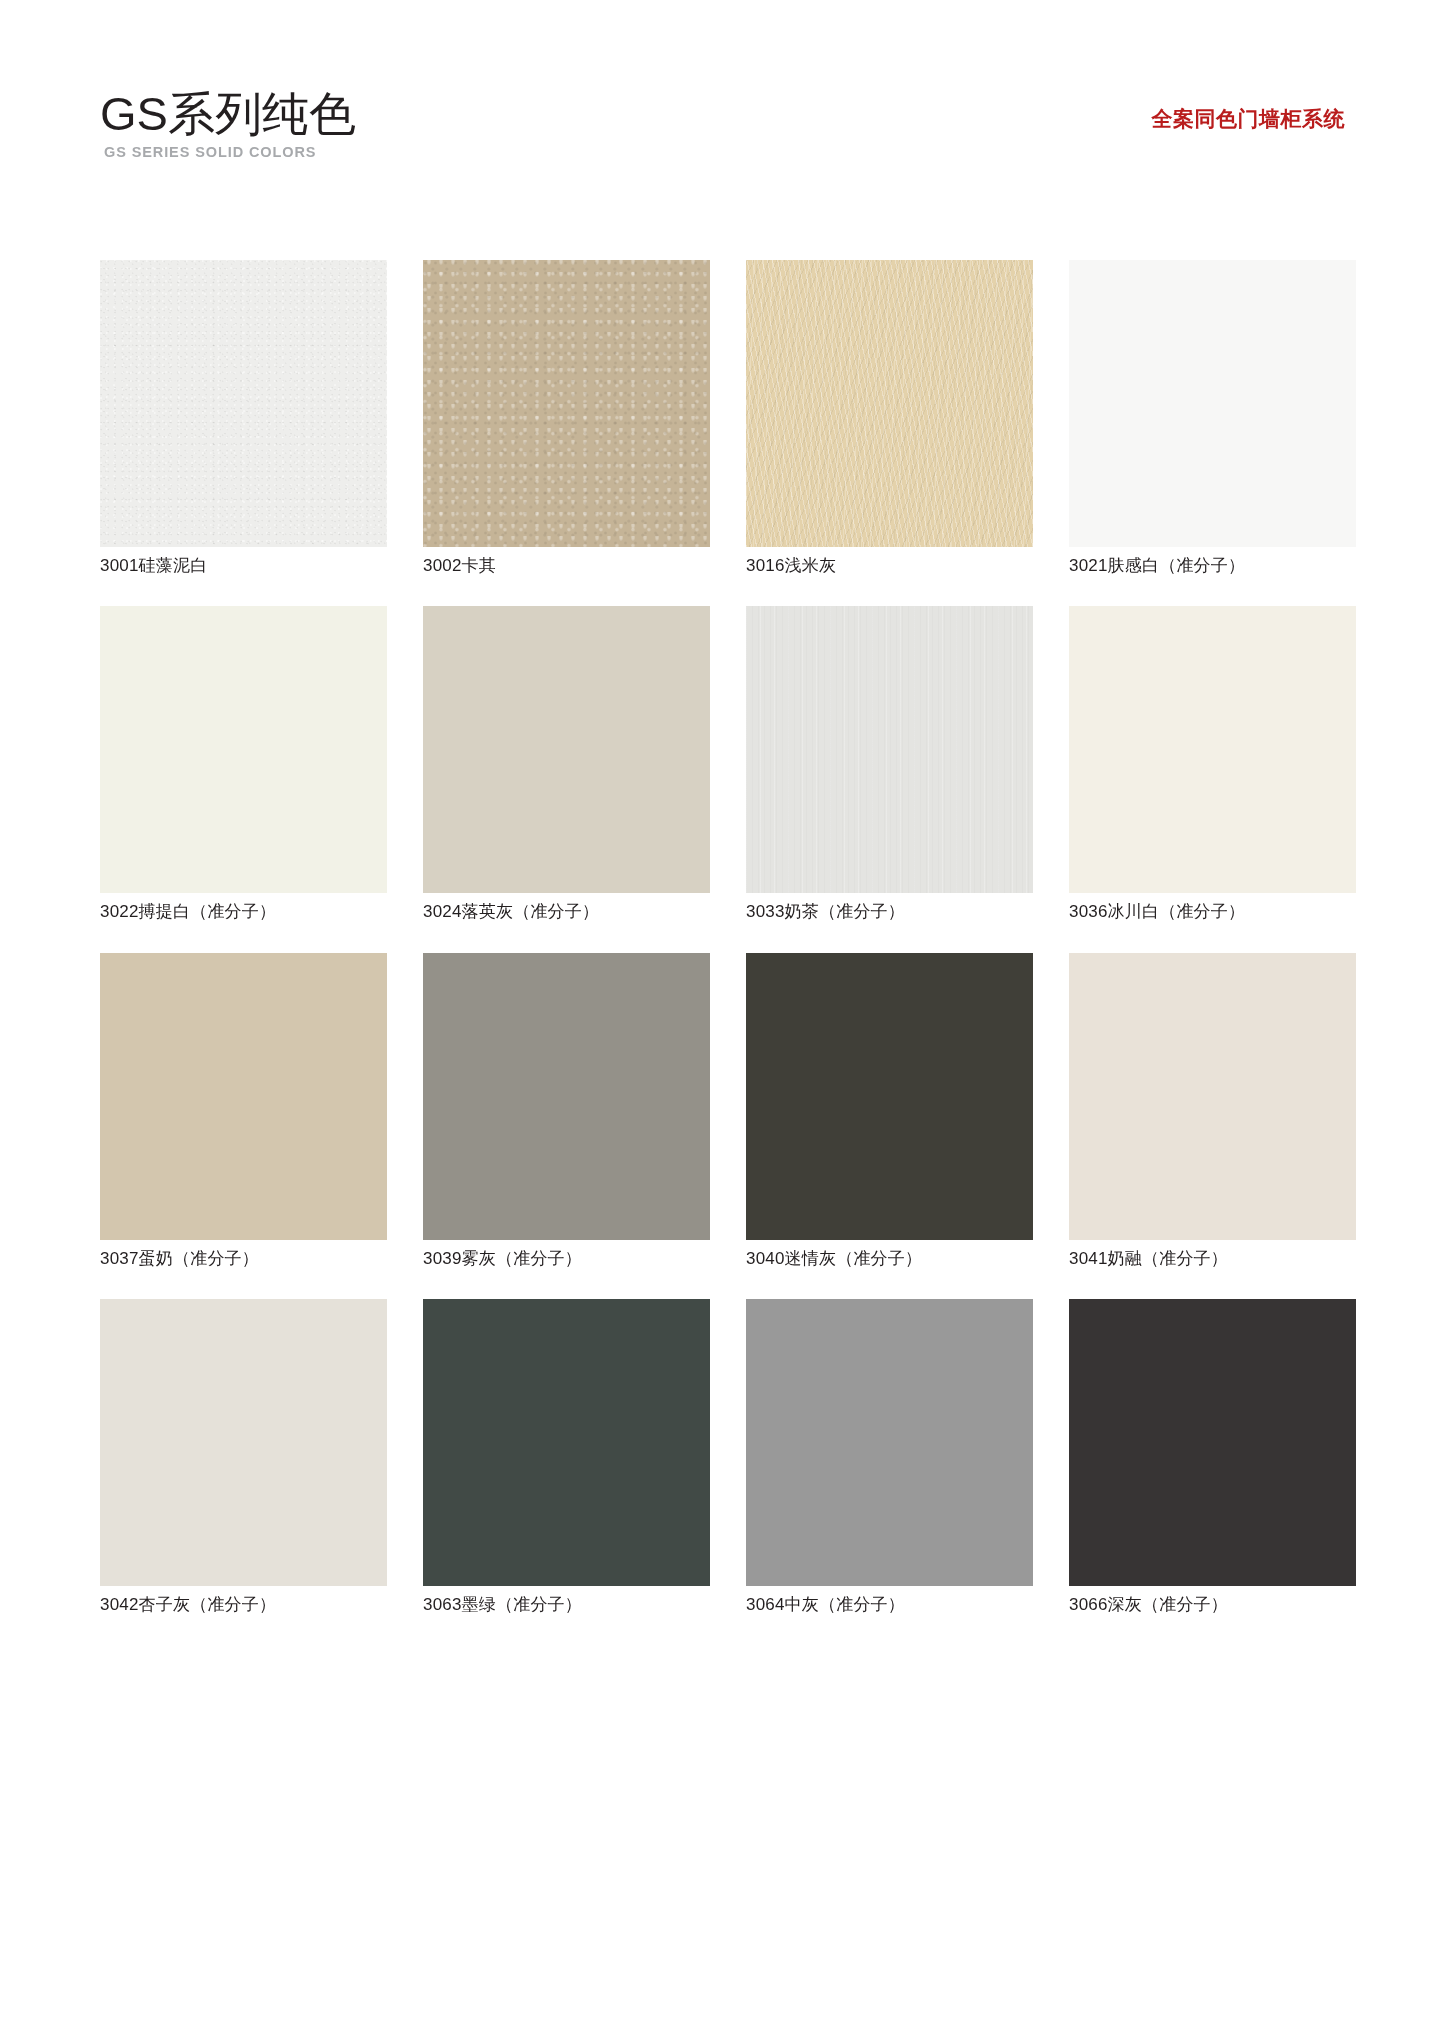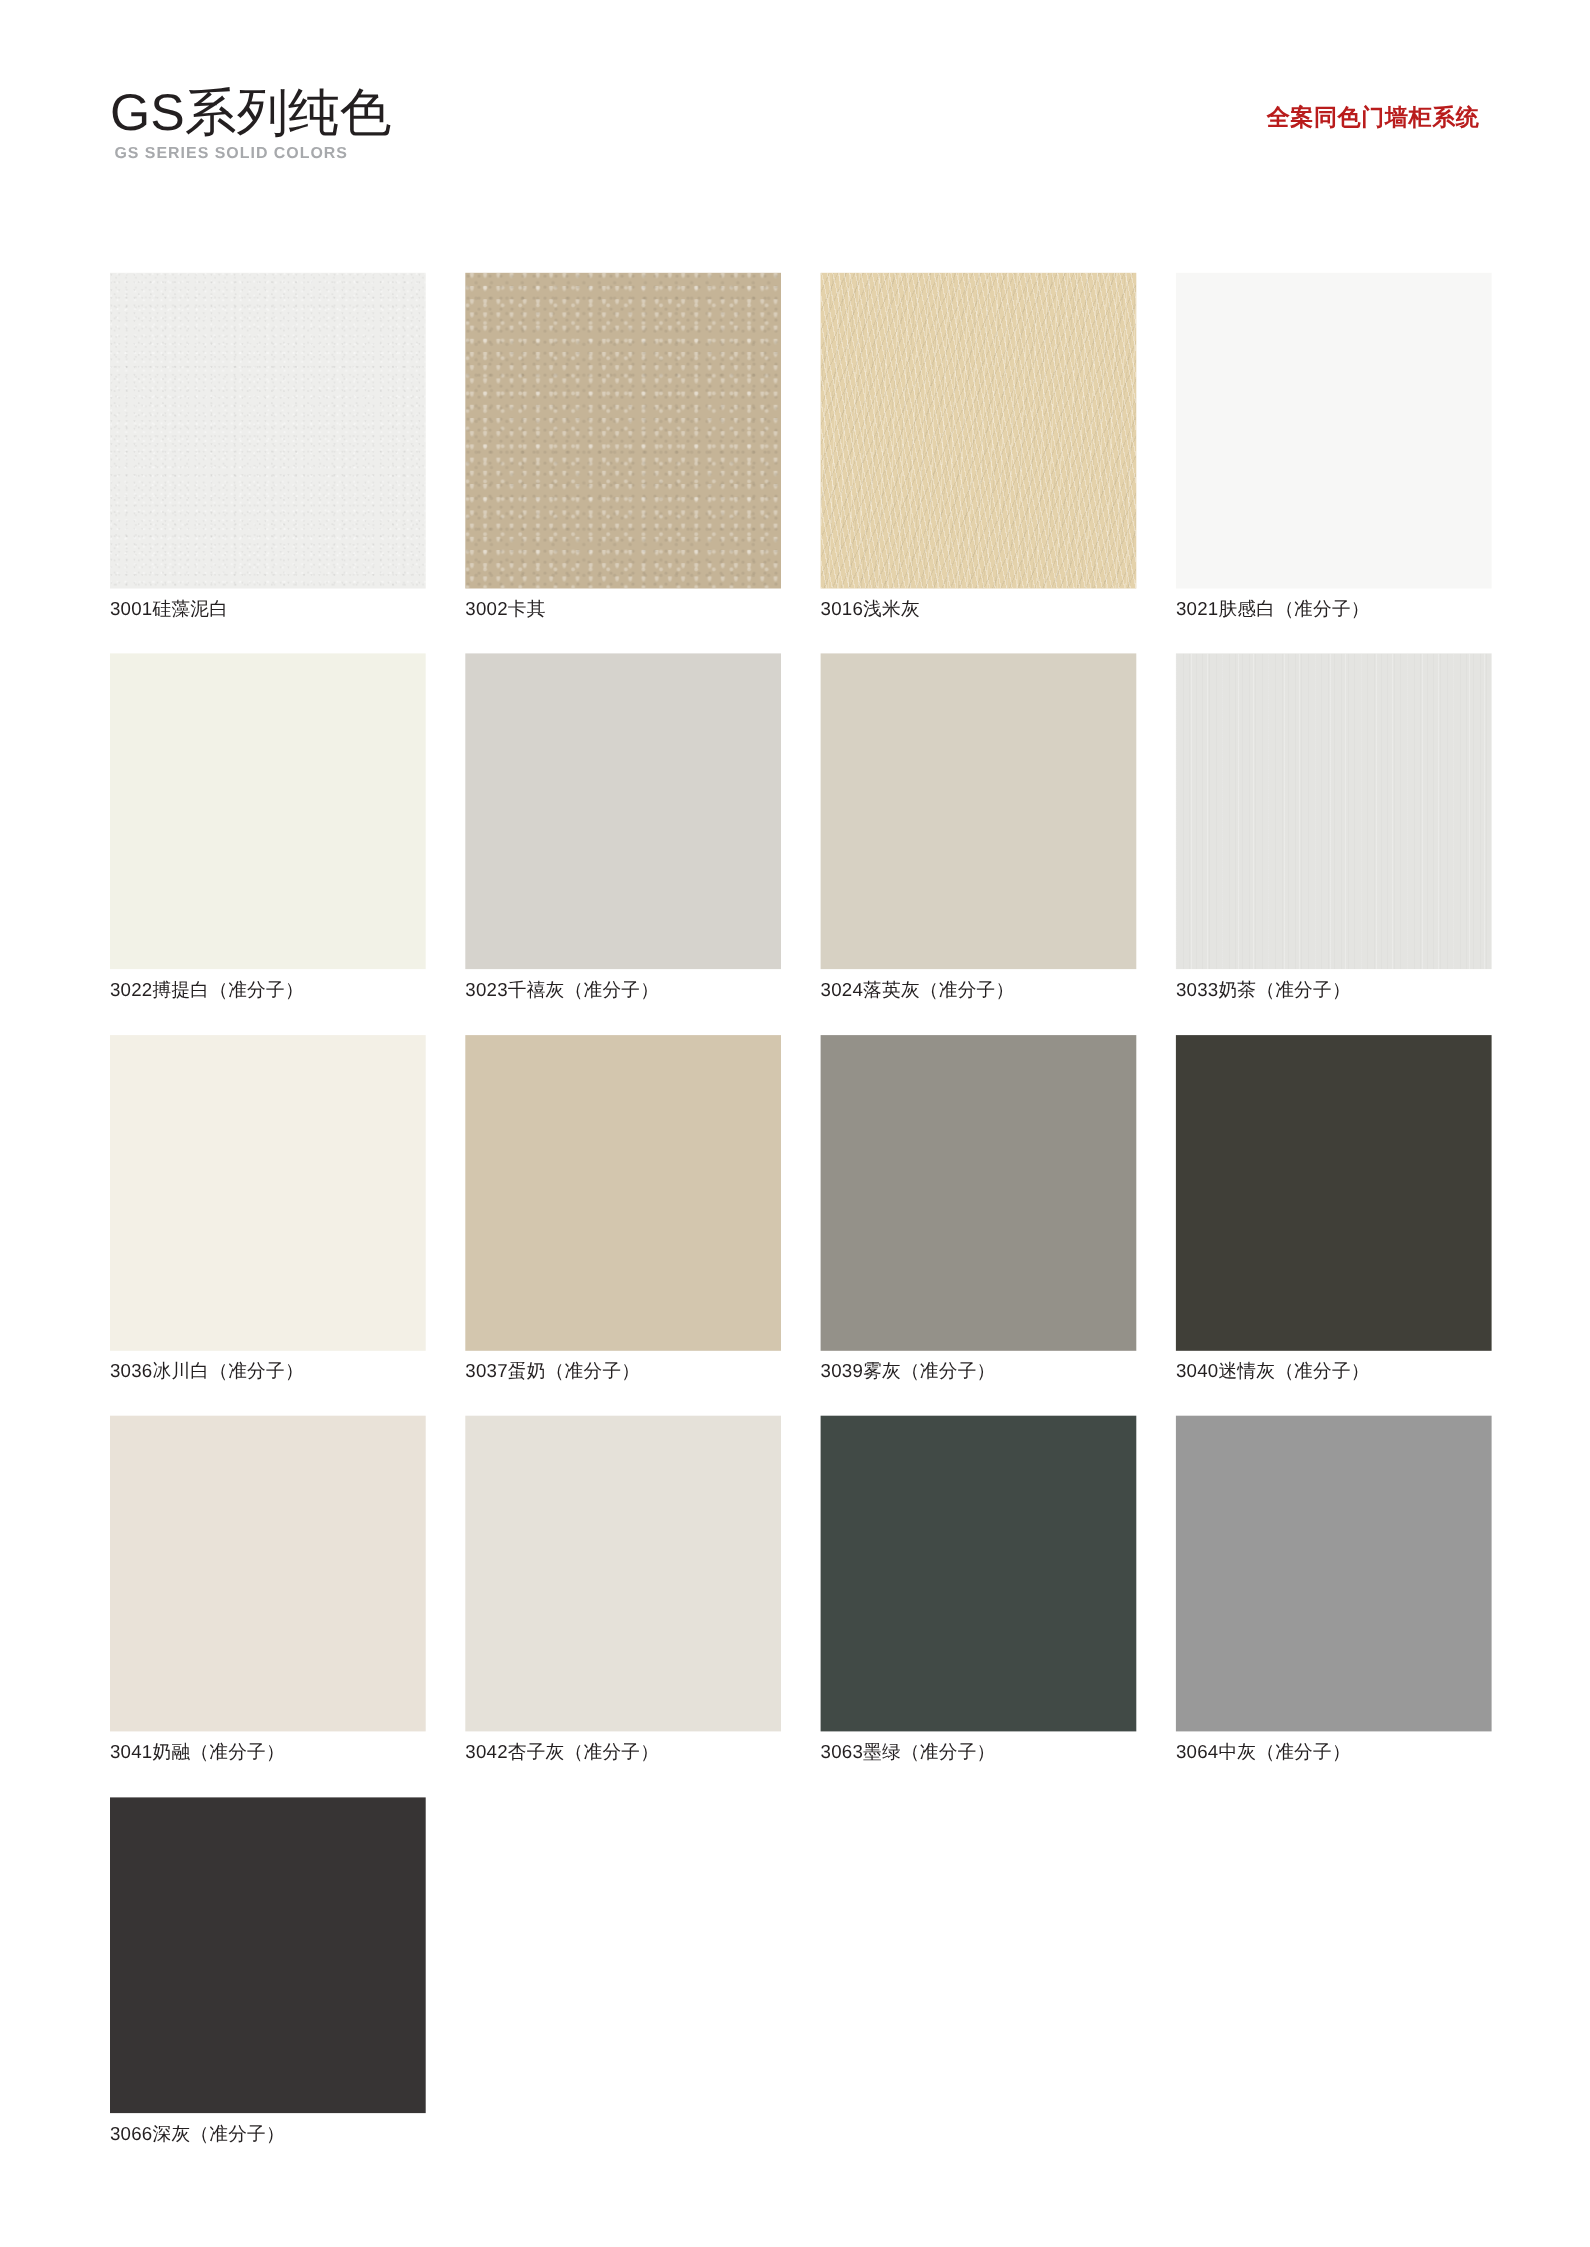--- a/index.html
+++ b/index.html
@@ -13,21 +13,21 @@
     font-family: "Liberation Sans", "DejaVu Sans", sans-serif;
     color: #231f20;
     -webkit-font-smoothing: antialiased;
   }
 
   .page {
     position: relative;
     width: 1445px;
     height: 2043px;
     box-sizing: border-box;
-    padding: 0 100px;
+    padding: 12px 100px;
   }
 
   
   .header {
     position: relative;
     height: 185px;
     display: flex;
     align-items: flex-start;
     justify-content: space-between;
   }
@@ -166,26 +166,20 @@
         </div>
         <div class="caption">3021肤感白（准分子）</div>
       </div>
       <div class="cell">
         <div class="swatch" style="background-color: rgb(242, 242, 231);">
           <div class="tex tex-flat"></div>
         </div>
         <div class="caption">3022搏提白（准分子）</div>
       </div>
       <div class="cell">
-        <div class="swatch" style="background-color: rgb(214, 211, 205);">
-          <div class="tex tex-flat"></div>
-        </div>
-        <div class="caption">3023千禧灰（准分子）</div>
-      </div>
-      <div class="cell">
         <div class="swatch" style="background-color: rgb(215, 209, 195);">
           <div class="tex tex-flat"></div>
         </div>
         <div class="caption">3024落英灰（准分子）</div>
       </div>
       <div class="cell">
         <div class="swatch" style="background-color: rgb(228, 228, 225);">
           <div class="tex tex-brush"></div>
         </div>
         <div class="caption">3033奶茶（准分子）</div>

